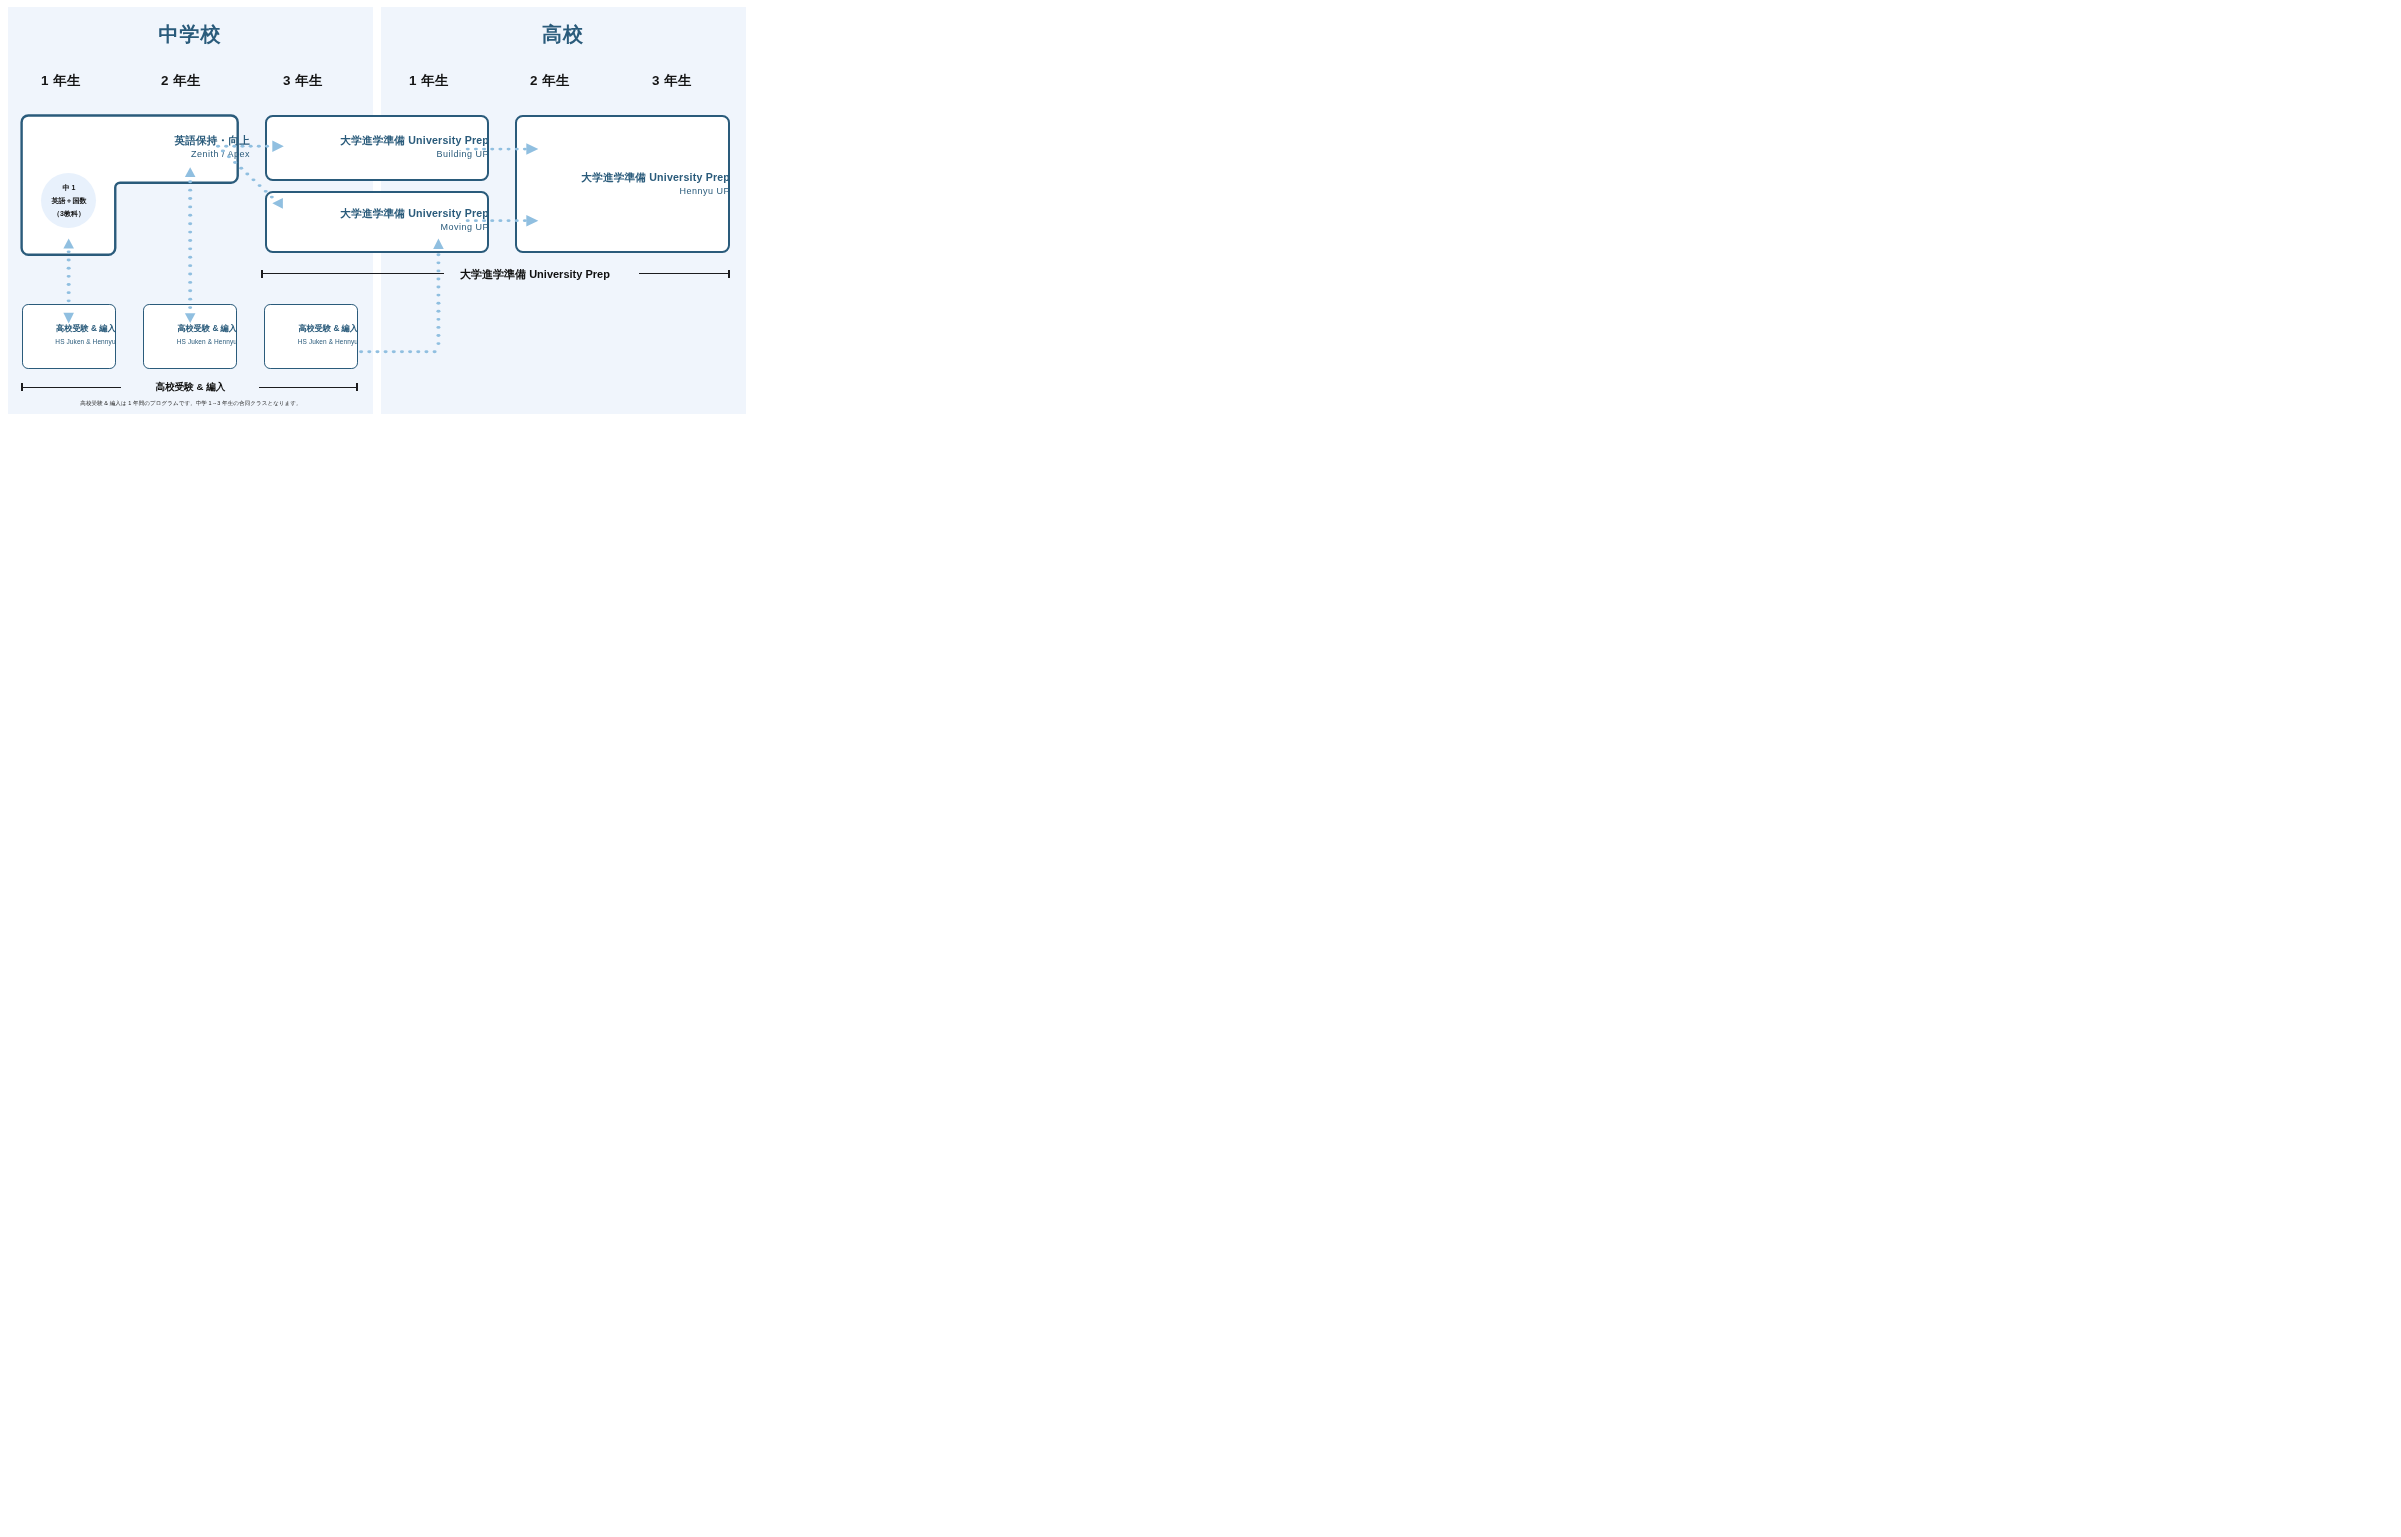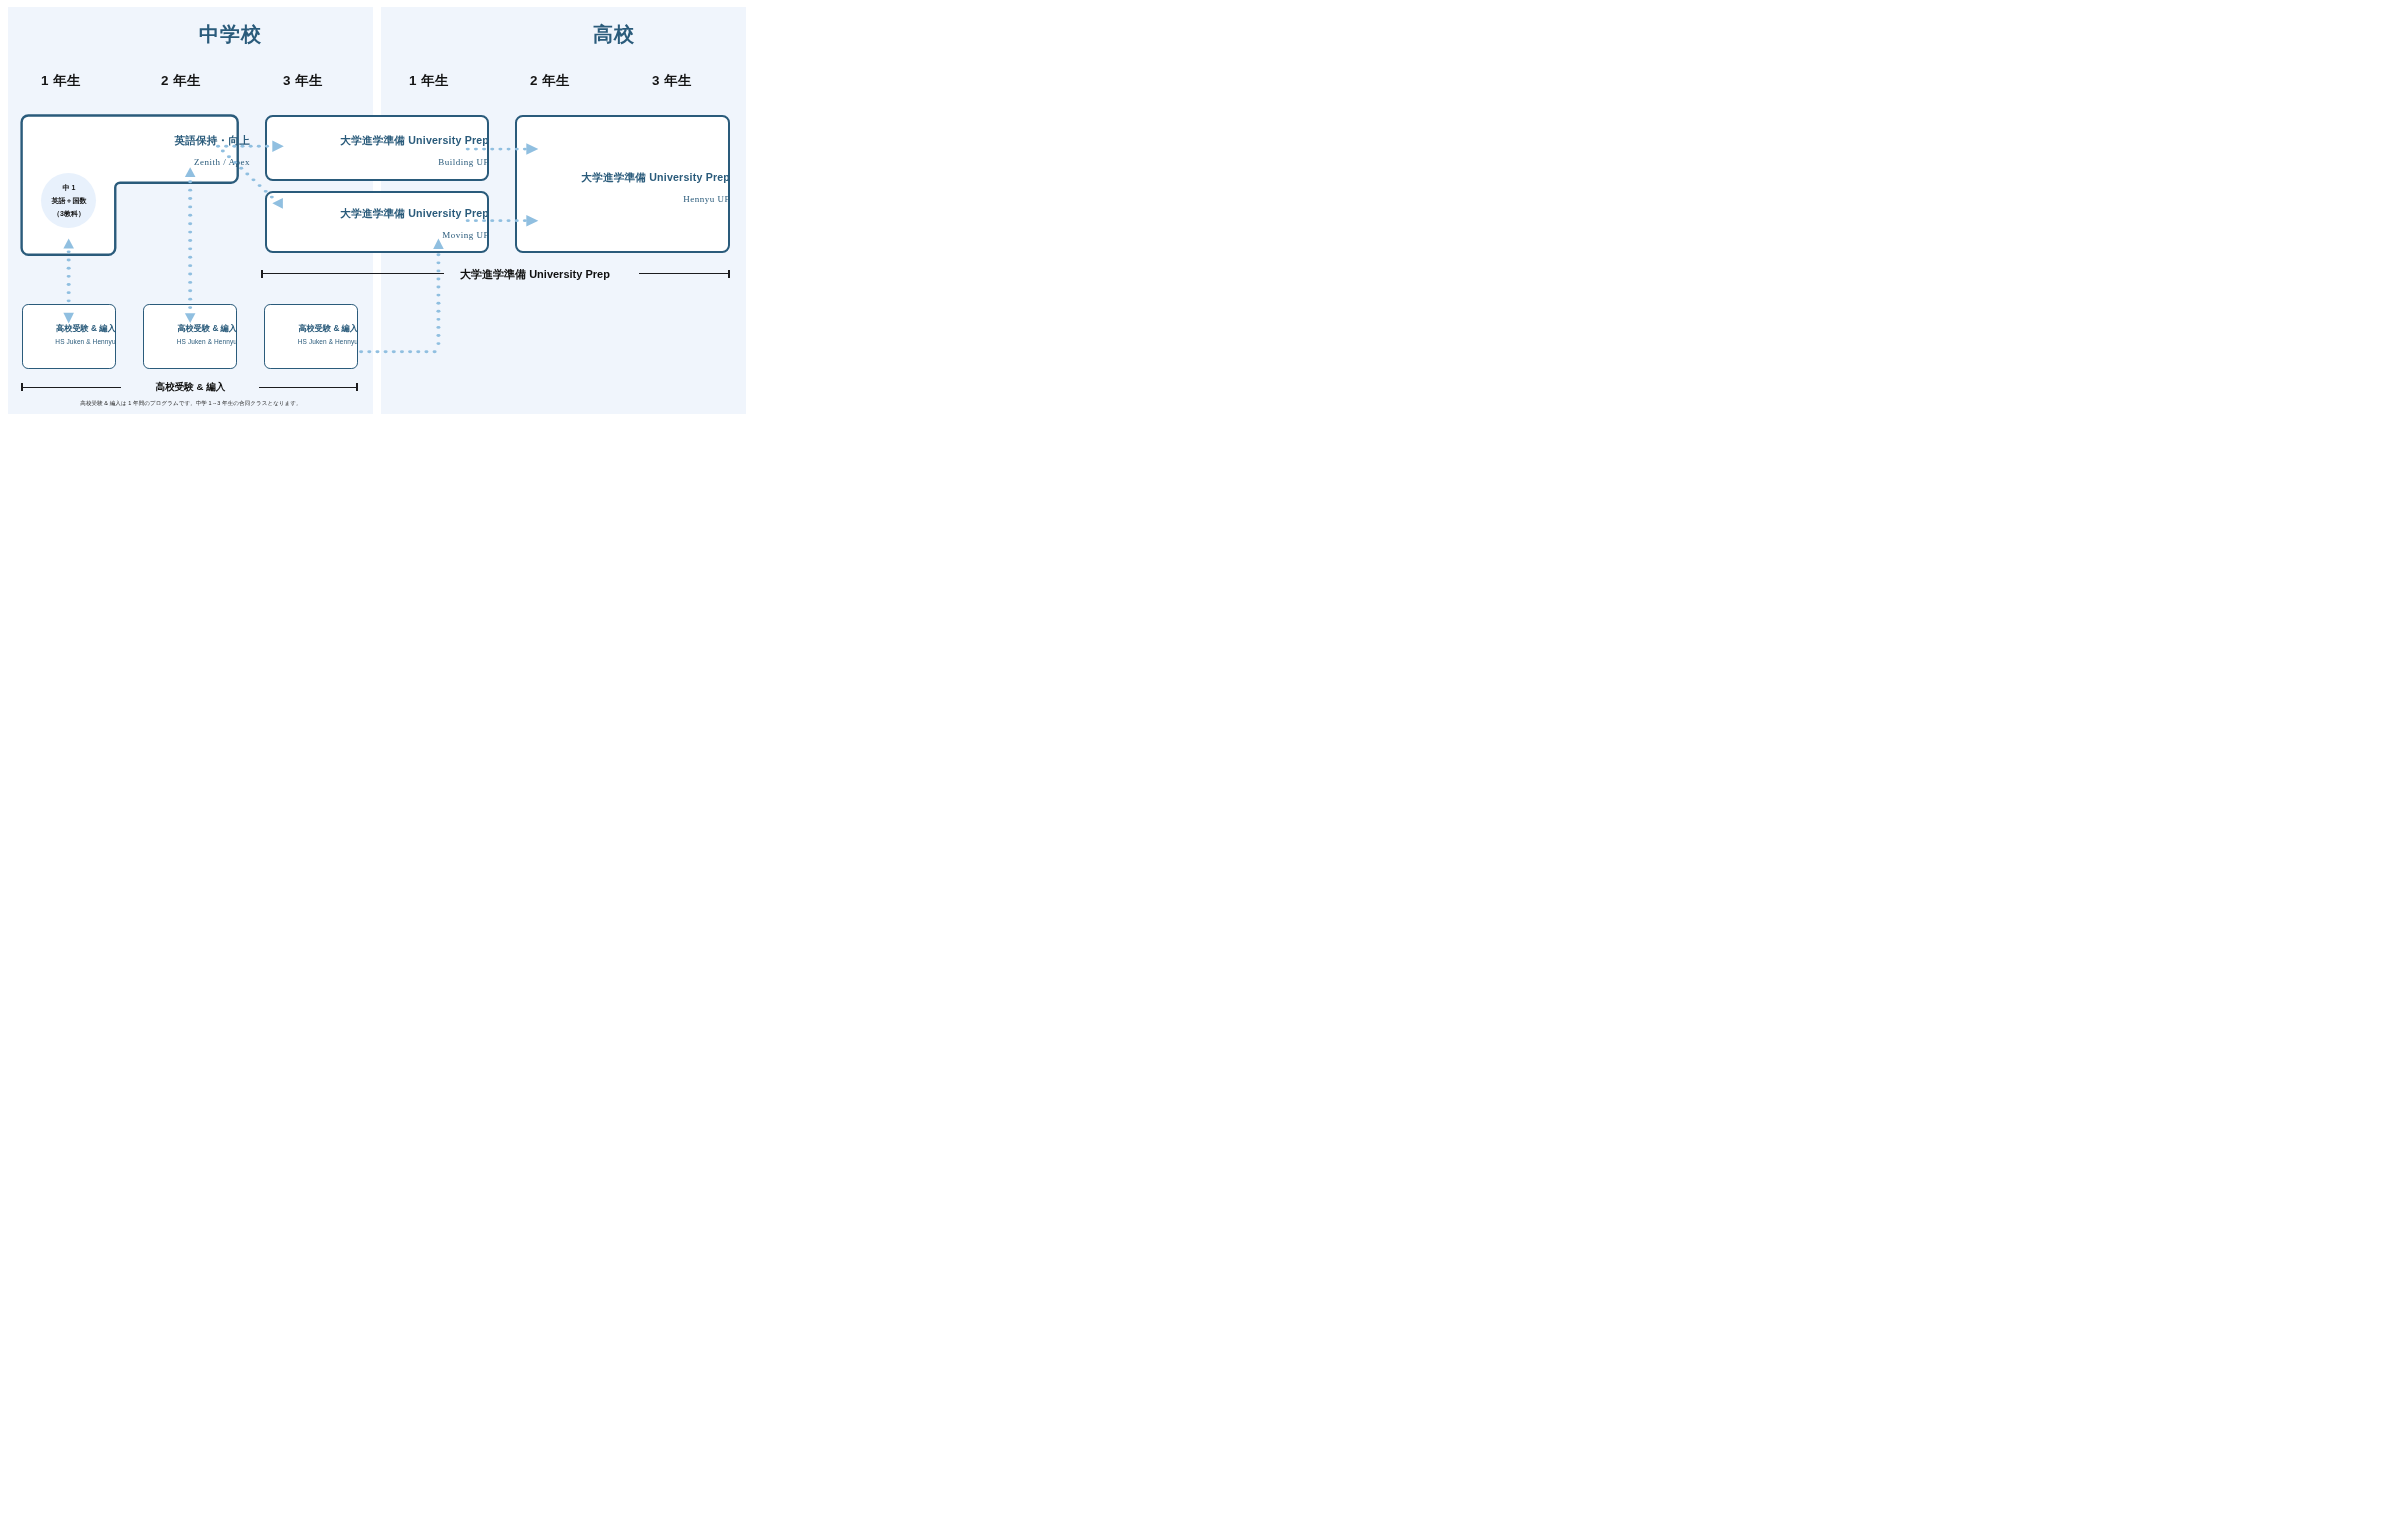--- a/index.html
+++ b/index.html
@@ -1,24 +1,24 @@
 <!DOCTYPE html>
 <html style="font-size:7.7px"><head>
 <meta charset="utf-8">
 <style>
   html,body{margin:0;padding:0;background:#ffffff;font-family:"Liberation Sans",sans-serif;}
   #canvas{position:relative;width:753px;height:424px;background:#ffffff;overflow:hidden;}
   .panel{position:absolute;top:6.7px;height:407px;background:#f0f5fc;}
-  .section-title{position:absolute;top:21px;font-size:20px;font-weight:800;color:#2a5b7b;text-align:right;letter-spacing:1px;}
+  .section-title{position:absolute;top:21px;font-size:20px;font-weight:800;color:#2a5b7b;text-align:center;letter-spacing:1px;}
   .grade{position:absolute;top:72px;width:58px;margin-left:-29px;font-size:13.4px;font-weight:600;color:#141414;text-align:left;letter-spacing:0.5px;}
   .box{position:absolute;background:#ffffff;border:2.4px solid #2a5b7b;border-radius:7.7px;box-sizing:border-box;}
   .box.small{border-width:1.9px;border-radius:6.2px;}
   .btext{position:absolute;text-align:right;color:#2a5b7b;}
   .btitle{font-size:10.6px;font-weight:700;letter-spacing:0.2px;}
-  .bsub{font-size:9px;font-weight:300;letter-spacing:0.5px;margin-top:9px;font-family:Liberation Serif, serif;}
+  .bsub{font-size:9px;font-weight:300;letter-spacing:0.5px;margin-top:1px;}
   .btitle-sm{font-size:8.2px;font-weight:700;}
   .bsub-sm{font-size:6.5px;font-weight:300;margin-top:4.3px;letter-spacing:0.1px;}
   .circle{position:absolute;width:55px;height:55px;border-radius:50%;background:#e8f1fc;}
   .circle-text{position:absolute;text-align:center;color:#111;font-size:7px;font-weight:600;line-height:13px;}
   .rangeline{position:absolute;height:1.2px;background:#1c1c1e;}
   .rangecap{position:absolute;width:1.9px;height:8.2px;background:#1c1c1e;}
   .rangelabel{position:absolute;text-align:center;color:#101010;font-weight:700;}
   .footnote{position:absolute;text-align:center;color:#262626;font-size:5.5px;letter-spacing:0.1px;}
   svg{position:absolute;left:0;top:0;}
   #shapes{z-index:1;}

